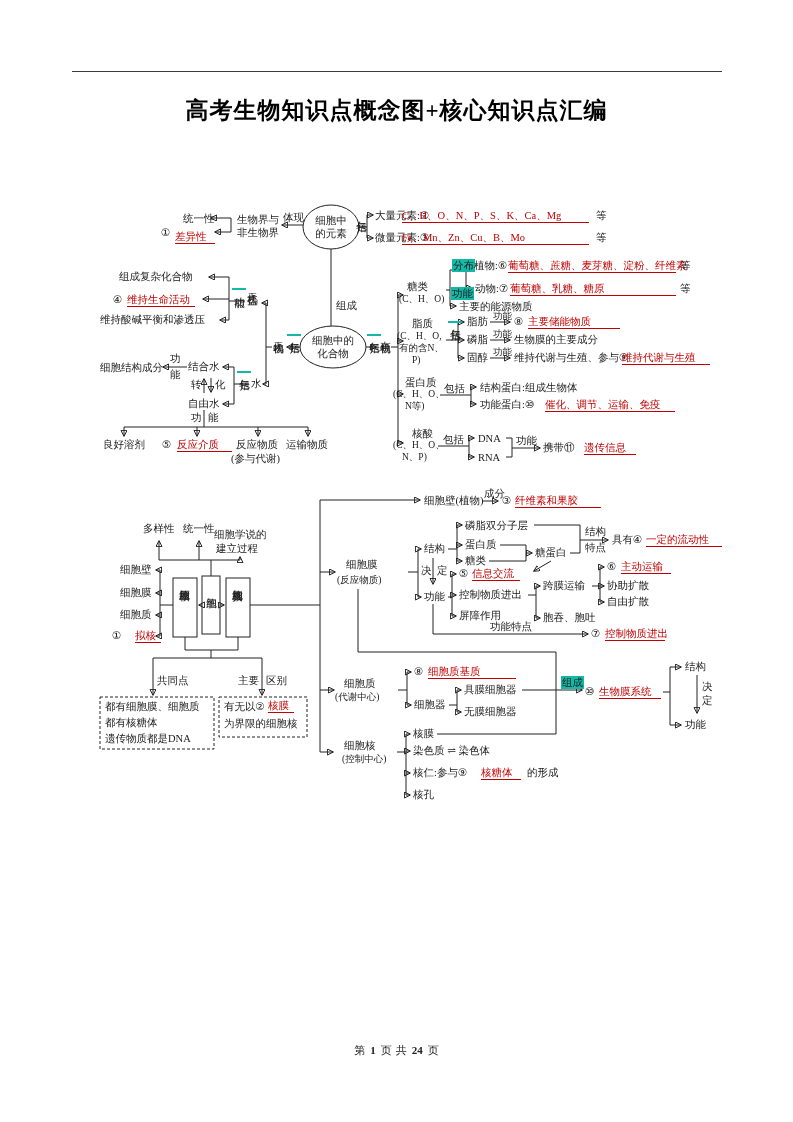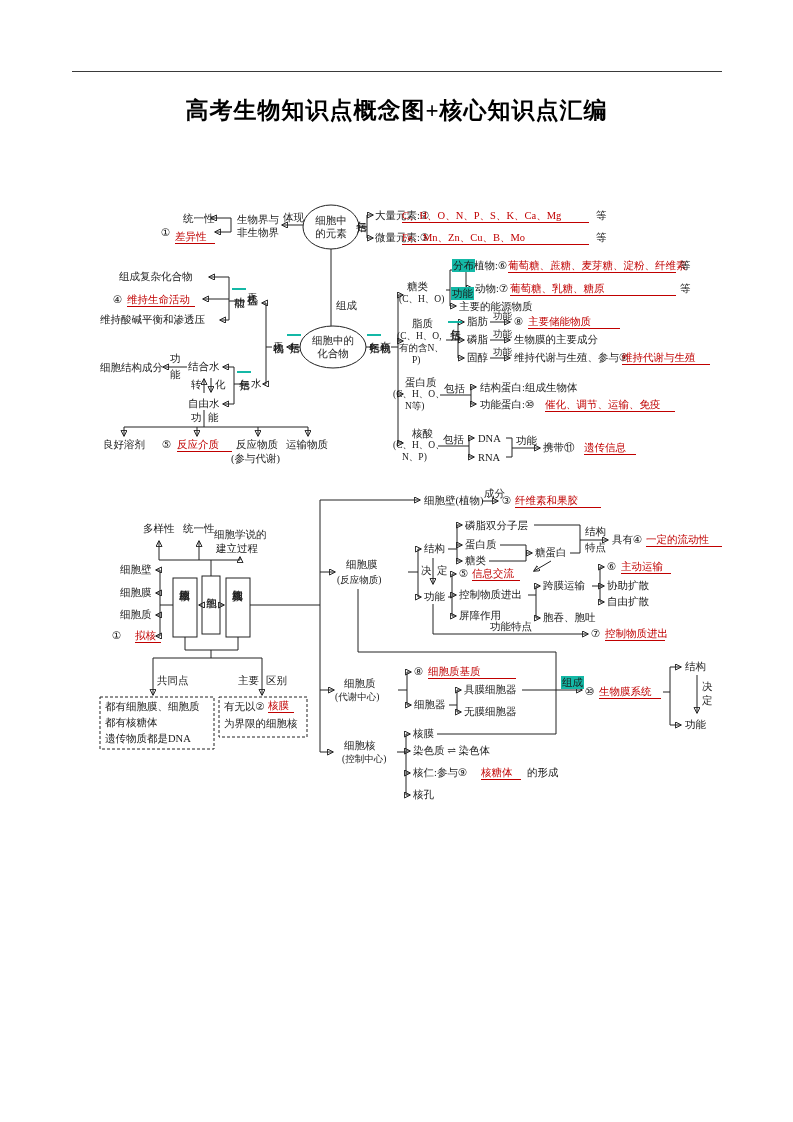--- a/index.html
+++ b/index.html
@@ -316,13 +316,16 @@
 
   <span class="t" style="left:344px;top:739px">细胞核</span>
   <span class="t sm" style="left:342px;top:753px">(控制中心)</span>
   <span class="t" style="left:413px;top:727px">核膜</span>
   <span class="t" style="left:413px;top:744px">染色质 ⇌ 染色体</span>
   <span class="t" style="left:413px;top:766px">核仁:参与⑨</span>
   <span class="t rd ul" style="left:481px;top:766px;width:40px">核糖体</span>
   <span class="t" style="left:527px;top:766px">的形成</span>
   <span class="t" style="left:413px;top:788px">核孔</span>
 
+  <div class="footer">
+    <i>第</i><b>1</b><i>页</i><i>共</i><b>24</b><i>页</i>
+  </div>
 </div>
 
 </body></html>

